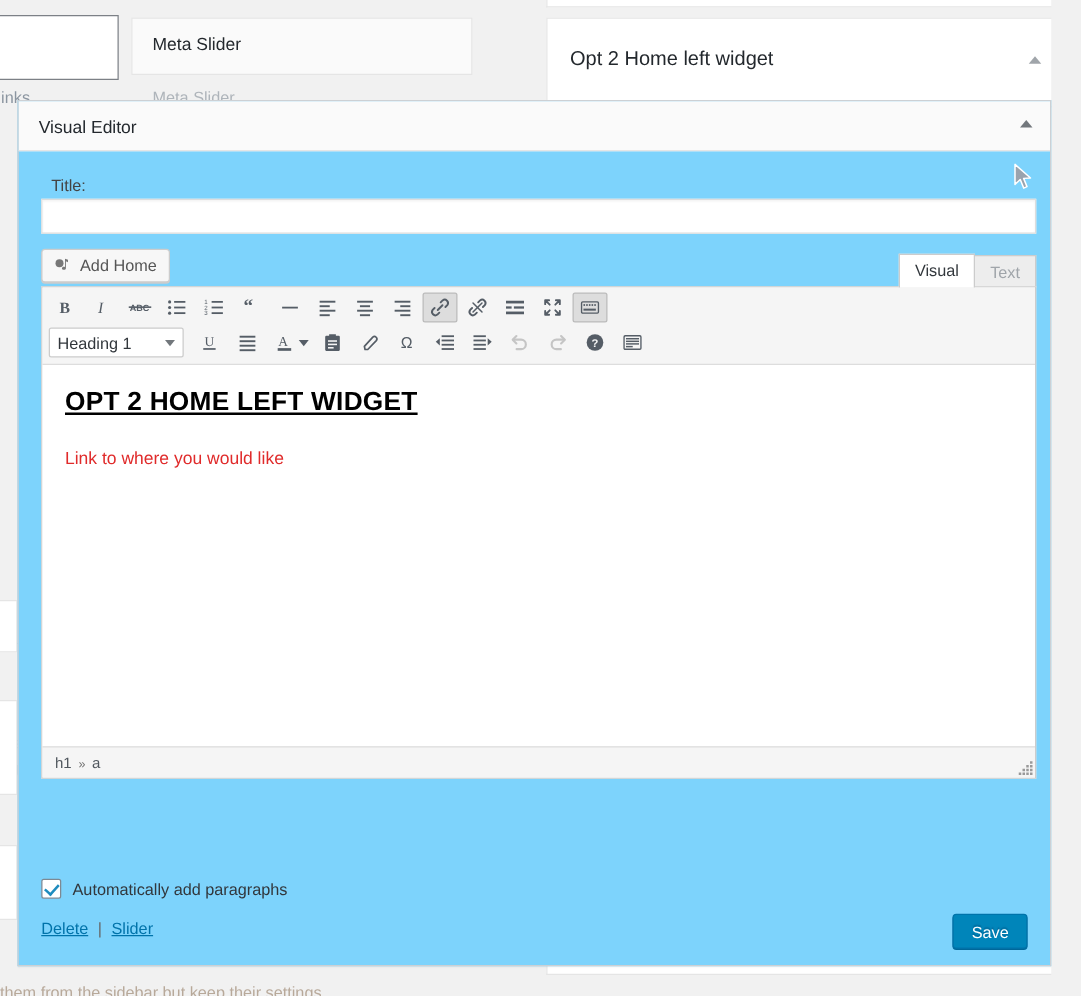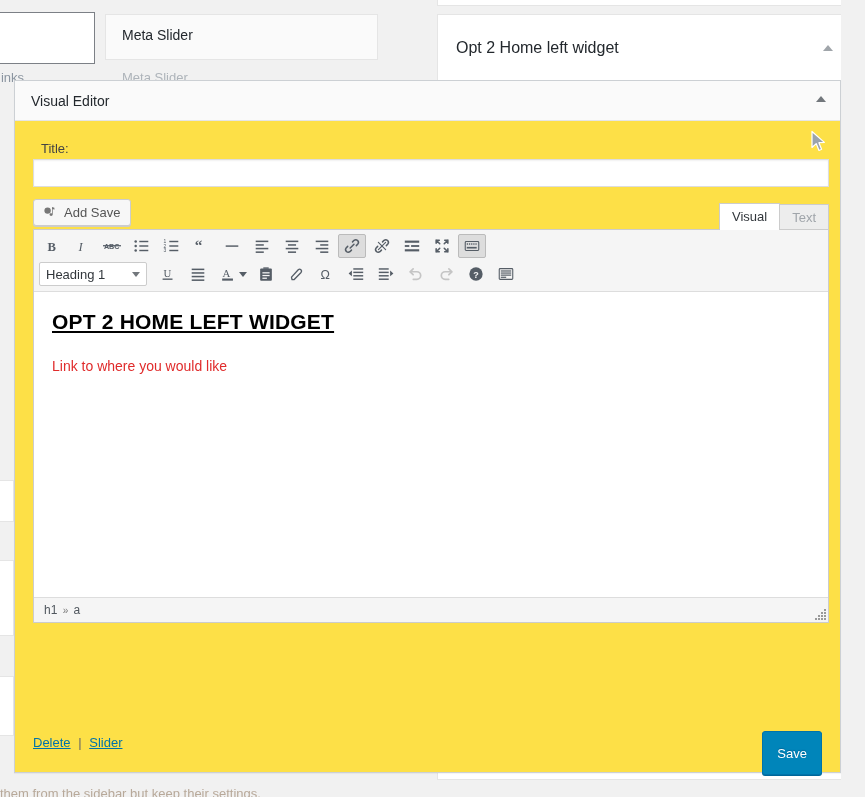--- a/index.html
+++ b/index.html
@@ -101,21 +101,21 @@
     font-size: 13px;
     color: #b8a99a;
     white-space: nowrap;
   }
 
   
   .dialog {
     position: absolute;
     left: 14px; top: 80px;
     width: 827px; height: 693px;
-    background: #fde047;
+    background: #7dd3fc;
     border: 1px solid #ccd0d4;
     box-sizing: border-box;
     box-shadow: 0 1px 1px rgba(0,0,0,.04);
   }
   .dialog-header {
     position: relative;
     height: 40px;
     background: #fafafa;
     border-bottom: 1px solid #e5e5e5;
     box-sizing: border-box;
@@ -391,21 +391,21 @@
   .footer-sep { color: #666; padding: 0 4px; }
   .save-btn {
     position: absolute;
     right: 18px; top: 650px;
     background: #0085ba;
     border: 1px solid #0073aa;
     border-radius: 3px;
     color: #fff;
     font-family: "Liberation Sans", sans-serif;
     font-size: 13px;
-    height: 44px;
+    height: 28px;
     padding: 0 14px;
     cursor: pointer;
     box-shadow: 0 1px 0 #006799;
     text-shadow: 0 -1px 1px #006799;
   }
 
   
   .mouse-cursor {
     position: absolute;
     left: 810px; top: 130px;
@@ -464,21 +464,21 @@
   <input class="field-title-input" type="text" value="" style="">
 
   <div class="addmedia-btn">
     <span class="addmedia-icon">
       <svg width="16" height="16" viewBox="0 0 20 20" fill="currentColor">
         <path d="M13 8V2H7v6H2l8 8 8-8h-5z" opacity="0"></path>
         <circle cx="7" cy="7" r="4"></circle>
         <path d="M12.5 2.6v8.1c-.3-.2-.7-.3-1.1-.3-1.1 0-2 .7-2 1.6s.9 1.6 2 1.6 2-.7 2-1.6V5.1l2.1.9V3.5l-3-.9z"></path>
       </svg>
     </span>
-    <span>Add Save</span>
+    <span>Add Home</span>
   </div>
 
   <div class="editor-tabs">
     <div class="editor-tab active">Visual</div>
     <div class="editor-tab inactive">Text</div>
   </div>
 
   <div class="editor-wrap">
 
     <div class="toolbar">
@@ -710,20 +710,24 @@
         <i style="right:0px;  bottom:3px;"></i>
         <i style="right:3px;  bottom:3px;"></i>
         <i style="right:6px;  bottom:3px;"></i>
         <i style="right:0px;  bottom:6px;"></i>
         <i style="right:3px;  bottom:6px;"></i>
         <i style="right:0px;  bottom:9px;"></i>
       </span>
     </div>
   </div>
 
+  <div class="wpautop-row">
+    <span class="cbox"></span>
+    <span class="wpautop-label">Automatically add paragraphs</span>
+  </div>
 
   <div class="footer-links">
     <span class="footer-link delete">Delete</span>
     <span class="footer-sep">|</span>
     <span class="footer-link">Slider</span>
   </div>
 
   <button class="save-btn">Save</button>
 </div>
 

